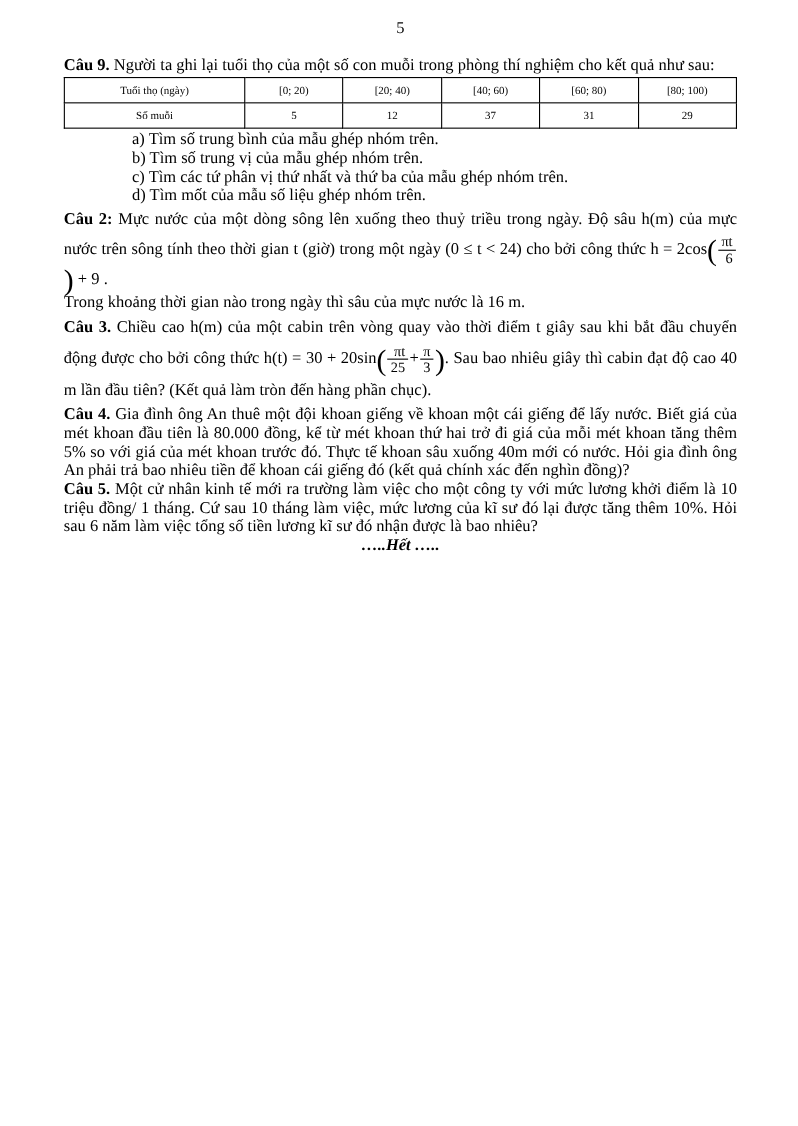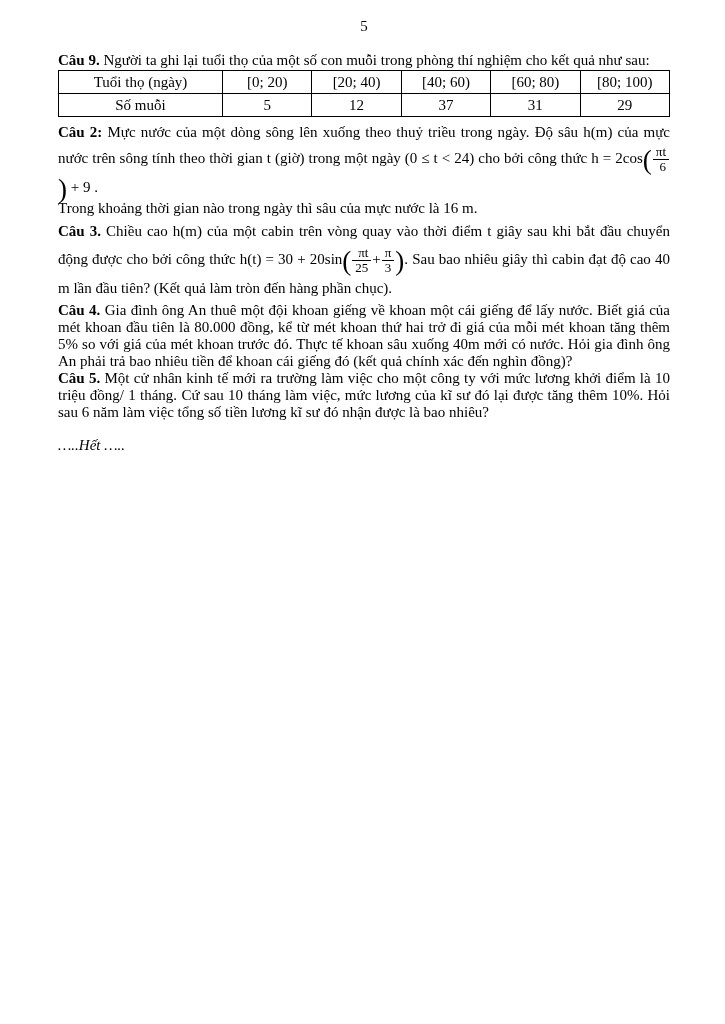--- a/index.html
+++ b/index.html
@@ -14,37 +14,37 @@
   .pageno { text-align:center; line-height:17px; margin-bottom:17px; }
   .heading { font-weight:bold; line-height:18px; }
   .para { text-align:justify; line-height:17px; }
   .fpara { text-align:justify; }
   .q2para { line-height:26px; }
   .q3para { line-height:28px; }
   b.qlabel { font-weight:bold; }
   table.freq { border-collapse:collapse; width:612px; margin:1px 0 2px 0; table-layout:fixed; }
   table.freq td {
     border:1px solid #000; text-align:center; vertical-align:middle;
-    height:23px; padding:0 2px; font-size:15px;
+    height:23px; padding:0 2px; font-size:10px;
   }
   td.labcol { width:164px; }
   td.interval { font-size:16px; }
   .items { padding-left:62px; }
   .item { line-height:17px; }
   .mi { }
   .frac {
     display:inline-block; vertical-align:middle; text-align:right;
     font-size:13px; line-height:1.05; margin:0 1px;
   }
   .frac .num { display:block; padding:0 3px; border-bottom:1px solid #000; }
   .frac .den { display:block; padding:0 3px; }
   .bigp { font-size:27px; line-height:0; vertical-align:-6px; }
   .footer {
-    font-weight:normal; font-style:italic;
-    margin-top:16px; line-height:17px;
+    text-align:center; font-weight:bold; font-style:italic;
+    margin-top:0; line-height:17px;
   }
 </style>
 </head>
 <body>
 
 <div class="page">
   <div class="content">
 
     <div class="pageno">5</div>
 
@@ -65,20 +65,26 @@
         <td class="labcol">Số muỗi</td>
         <td>5</td>
         <td>12</td>
         <td>37</td>
         <td>31</td>
         <td>29</td>
       </tr>
     </tbody>
       </table>
 
+    <div class="items">
+      <div class="item">a) Tìm số trung bình của mẫu ghép nhóm trên.</div>
+      <div class="item">b) Tìm số trung vị của mẫu ghép nhóm trên.</div>
+      <div class="item">c) Tìm các tứ phân vị thứ nhất và thứ ba của mẫu ghép nhóm trên.</div>
+      <div class="item">d) Tìm mốt của mẫu số liệu ghép nhóm trên.</div>
+    </div>
 
     <div class="fpara q2para"><b class="qlabel">Câu 2:</b><span> Mực nước của một dòng sông lên xuống theo thuỷ triều trong ngày. Độ sâu </span><span class="mi">h(m)</span><span> của mực nước trên sông  tính theo thời gian t (giờ) trong một ngày </span><span>(0 ≤ </span><span class="mi">t</span><span> &lt; 24)</span><span> cho bởi công thức </span><span class="mi">h</span><span> = 2cos</span><span class="bigp">(</span><span class="frac"><span class="num mi">πt</span><span class="den">6</span></span><span class="bigp">)</span><span> + 9 .</span></div>
     <div class="para">Trong khoảng thời gian nào trong ngày thì sâu của mực nước là 16 m.</div>
 
     <div class="fpara q3para"><b class="qlabel">Câu 3.</b><span> Chiều cao </span><span class="mi">h(m)</span><span> của một cabin trên vòng quay vào thời điểm </span><span class="mi">t</span><span> giây sau khi bắt đầu chuyển động được cho bởi công thức </span><span class="mi">h(t)</span><span> = 30 + 20sin</span><span class="bigp">(</span><span class="frac"><span class="num mi">πt</span><span class="den">25</span></span><span>+</span><span class="frac"><span class="num mi">π</span><span class="den">3</span></span><span class="bigp">)</span><span>. Sau bao nhiêu giây thì cabin đạt độ cao 40 m lần đầu tiên? (Kết quả làm tròn đến hàng phần chục).</span></div>
 
     <div class="para"><b class="qlabel">Câu 4.</b><span> Gia đình ông An thuê một đội khoan giếng về khoan một cái giếng để lấy nước. Biết giá của mét khoan đầu tiên là 80.000 đồng, kể từ mét khoan thứ hai trở đi giá của mỗi mét khoan tăng thêm 5% so với giá của mét khoan trước đó. Thực tế khoan sâu xuống 40m mới có nước. Hỏi gia đình ông An phải trả bao nhiêu tiền để khoan cái giếng đó (kết quả chính xác đến nghìn đồng)?</span></div>
 
     <div class="para"><b class="qlabel">Câu 5.</b><span> Một cử nhân kinh tế mới ra trường làm việc cho một công ty với mức lương khởi điểm là 10 triệu đồng/ 1 tháng. Cứ sau 10 tháng làm việc, mức lương của kĩ sư đó lại được tăng thêm 10%. Hỏi sau 6 năm làm việc tổng số tiền lương kĩ sư đó nhận được là bao nhiêu?</span></div>
 

